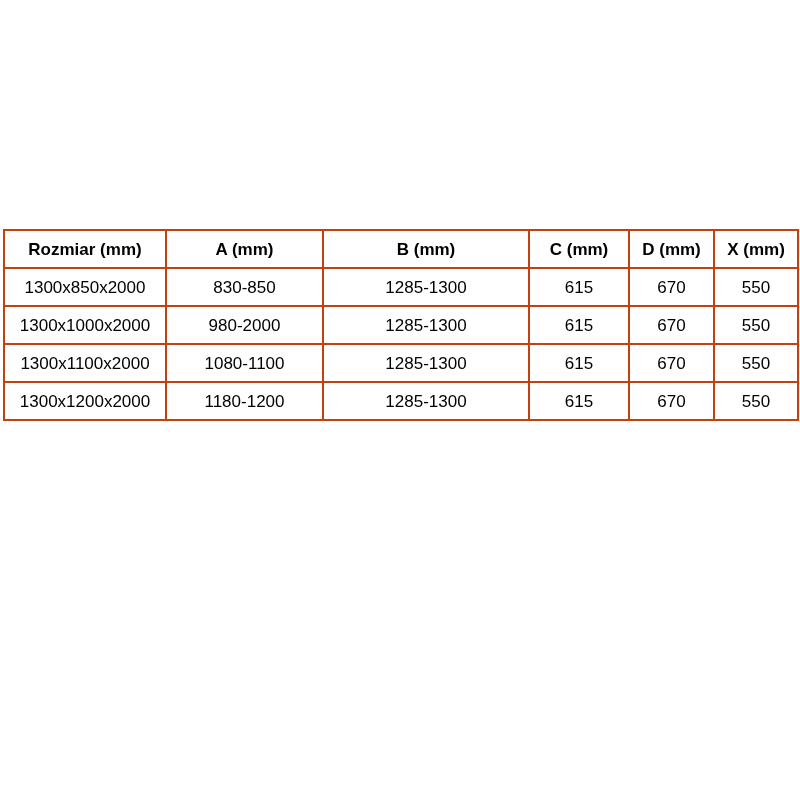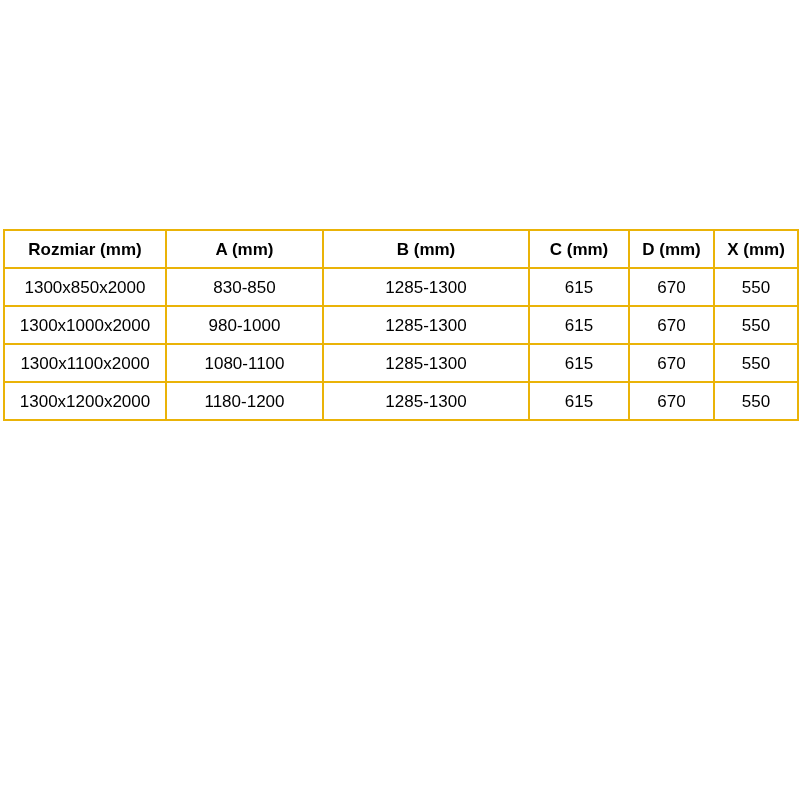--- a/index.html
+++ b/index.html
@@ -22,21 +22,21 @@
   table.spec-table {
     position: absolute;
     left: 3px;
     top: 229px;
     width: 794px;
     border-collapse: collapse;
     table-layout: fixed;
   }
   .spec-table th,
   .spec-table td {
-    border: 2px solid #eab308;
+    border: 2px solid #c2410c;
     text-align: center;
     vertical-align: middle;
     padding: 0;
     height: 36px;
     font-size: 17px;
     line-height: 1;
     color: #000000;
     background: #ffffff;
     white-space: nowrap;
     overflow: hidden;
@@ -72,21 +72,21 @@
       <tr>
         <td>1300x850x2000</td>
         <td>830-850</td>
         <td>1285-1300</td>
         <td>615</td>
         <td>670</td>
         <td>550</td>
       </tr>
       <tr>
         <td>1300x1000x2000</td>
-        <td>980-1000</td>
+        <td>980-2000</td>
         <td>1285-1300</td>
         <td>615</td>
         <td>670</td>
         <td>550</td>
       </tr>
       <tr>
         <td>1300x1100x2000</td>
         <td>1080-1100</td>
         <td>1285-1300</td>
         <td>615</td>

